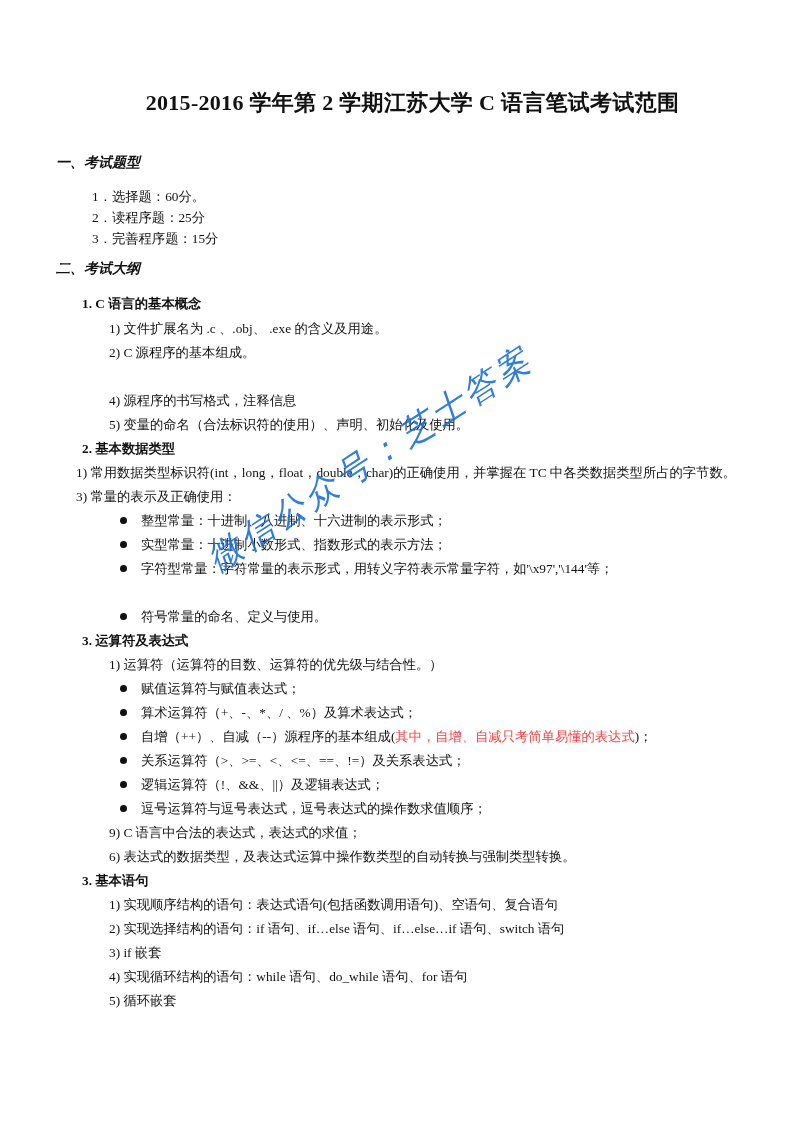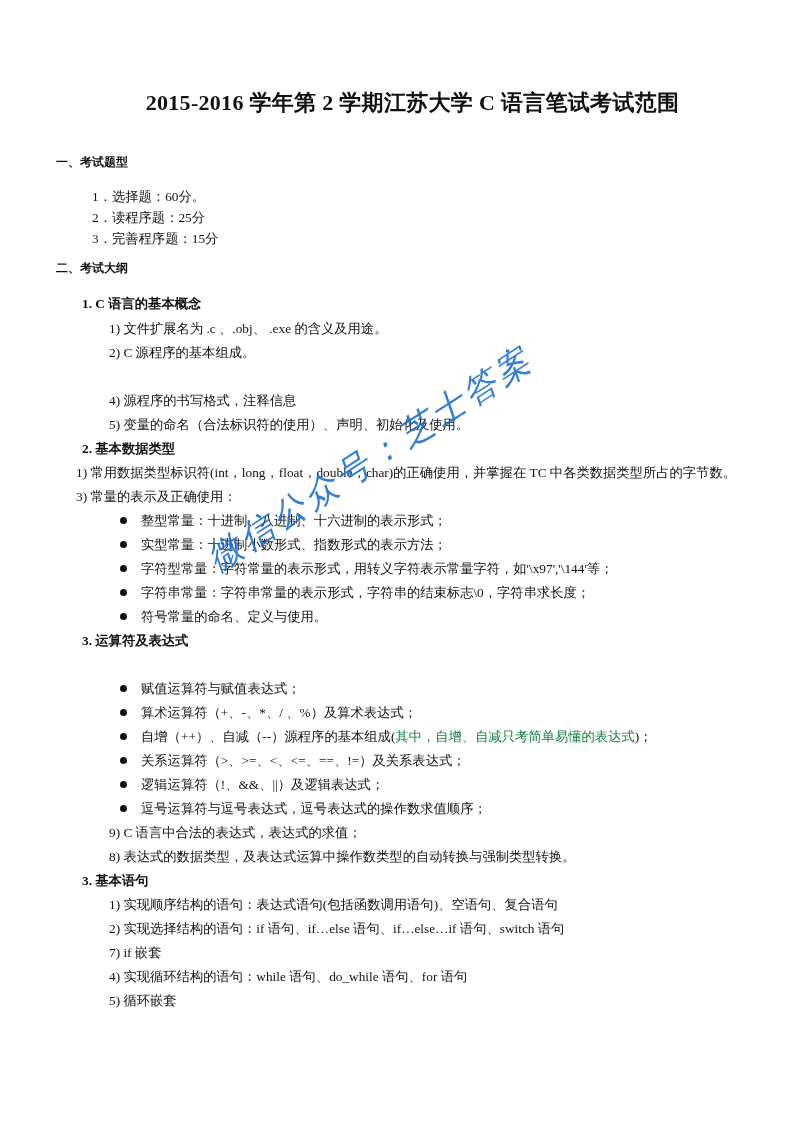--- a/index.html
+++ b/index.html
@@ -7,31 +7,31 @@
     width: 793px; height: 1122px; position: relative; overflow: hidden;
     font-family: "Liberation Serif", "DejaVu Serif", serif;
     color: #111111;
   }
   .page { position: absolute; left: 16px; top: 0; width: 793px; height: 1122px; }
   .title {
     position: absolute; left: 0; width: 793px; top: 88px;
     text-align: center; font-size: 22px; font-weight: bold; letter-spacing: 0.3px;
   }
   .h1 {
-    position: absolute; left: 40px; font-size: 12px; font-weight: bold;
+    position: absolute; left: 40px; font-size: 14px; font-weight: bold; font-style: italic;
   }
   .line {
     position: absolute; font-size: 13.3px; white-space: nowrap; line-height: 18px; text-align: right;
   }
   .h2 { font-weight: bold; font-size: 13.3px; }
   .bullet::before {
     content: ""; display: inline-block; width: 7px; height: 7px; border-radius: 50%;
     background: #111; margin-right: 14px; vertical-align: middle; position: relative; top: -1px;
   }
-  .red { color: #15803d; }
+  .red { color: #ef4444; }
   .watermark {
     position: absolute; left: 195px; top: 540px;
     font-family: "DejaVu Sans", sans-serif; font-size: 34px; color: #1a6fd6;
     transform: rotate(-33deg); transform-origin: left center; white-space: nowrap;
     letter-spacing: 4px; opacity: 0.9; font-style: italic;
   }
 </style>
 </head>
 <body>
 
@@ -50,34 +50,34 @@
   <div class="line" style="left:93px;top:344px">2) C 源程序的基本组成。</div>
   <div class="line" style="left:93px;top:392px">4)  源程序的书写格式，注释信息</div>
   <div class="line" style="left:93px;top:416px">5)  变量的命名（合法标识符的使用）、声明、初始化及使用。</div>
 
   <div class="line h2" style="left:66px;top:440px">2.  基本数据类型</div>
   <div class="line" style="left:60px;top:464px">1)  常用数据类型标识符(int，long，float，double，char)的正确使用，并掌握在 TC 中各类数据类型所占的字节数。</div>
   <div class="line" style="left:60px;top:488px">3)  常量的表示及正确使用：</div>
   <div class="line bullet" style="left:104px;top:512px">整型常量：十进制、八进制、十六进制的表示形式；</div>
   <div class="line bullet" style="left:104px;top:536px">实型常量：十进制小数形式、指数形式的表示方法；</div>
   <div class="line bullet" style="left:104px;top:560px">字符型常量：字符常量的表示形式，用转义字符表示常量字符，如'\x97','\144'等；</div>
-  <div class="line bullet" style="left:104px;top:584px">字符串常量：字符串常量的表示形式，字符串的结束标志\0，字符串求长度；</div>
   <div class="line bullet" style="left:104px;top:608px">符号常量的命名、定义与使用。</div>
 
   <div class="line h2" style="left:66px;top:632px">3.  运算符及表达式</div>
+  <div class="line" style="left:93px;top:656px">1)  运算符（运算符的目数、运算符的优先级与结合性。）</div>
   <div class="line bullet" style="left:104px;top:680px">赋值运算符与赋值表达式；</div>
   <div class="line bullet" style="left:104px;top:704px">算术运算符（+、-、*、/ 、%）及算术表达式；</div>
   <div class="line bullet" style="left:104px;top:728px"><span>自增（++）、自减（--）源程序的基本组成(</span><span class="red">其中，自增、自减只考简单易懂的表达式</span><span>)；</span></div>
   <div class="line bullet" style="left:104px;top:752px">关系运算符（&gt;、&gt;=、&lt;、&lt;=、==、!=）及关系表达式；</div>
   <div class="line bullet" style="left:104px;top:776px">逻辑运算符（!、&amp;&amp;、||）及逻辑表达式；</div>
   <div class="line bullet" style="left:104px;top:800px">逗号运算符与逗号表达式，逗号表达式的操作数求值顺序；</div>
   <div class="line" style="left:93px;top:824px">9) C 语言中合法的表达式，表达式的求值；</div>
-  <div class="line" style="left:93px;top:848px">8)  表达式的数据类型，及表达式运算中操作数类型的自动转换与强制类型转换。</div>
+  <div class="line" style="left:93px;top:848px">6)  表达式的数据类型，及表达式运算中操作数类型的自动转换与强制类型转换。</div>
 
   <div class="line h2" style="left:66px;top:872px">3.  基本语句</div>
   <div class="line" style="left:93px;top:896px">1)  实现顺序结构的语句：表达式语句(包括函数调用语句)、空语句、复合语句</div>
   <div class="line" style="left:93px;top:920px">2)  实现选择结构的语句：if  语句、if…else 语句、if…else…if 语句、switch 语句</div>
-  <div class="line" style="left:93px;top:944px">7) if 嵌套</div>
+  <div class="line" style="left:93px;top:944px">3) if 嵌套</div>
   <div class="line" style="left:93px;top:968px">4)  实现循环结构的语句：while 语句、do_while 语句、for 语句</div>
   <div class="line" style="left:93px;top:992px">5)  循环嵌套</div>
 
   <div class="watermark">微信公众号：芝士答案</div>
 </div>
 
 </body></html>

